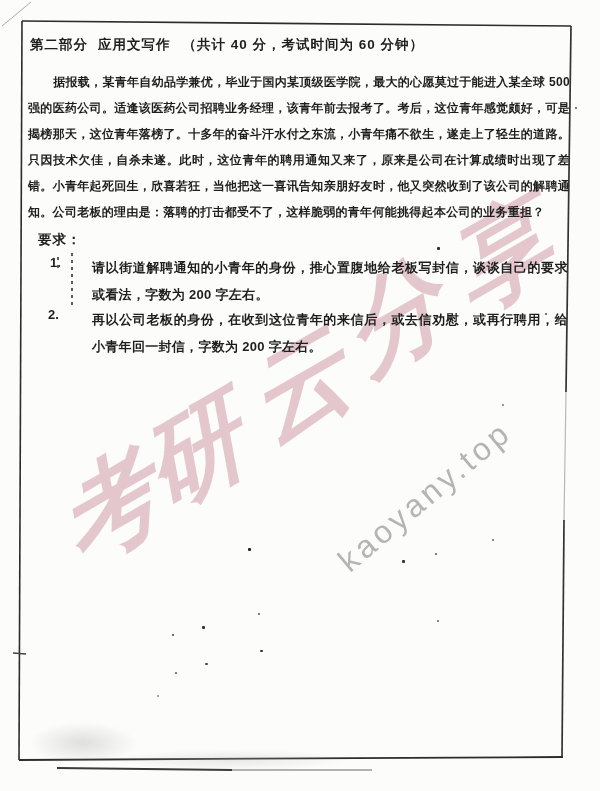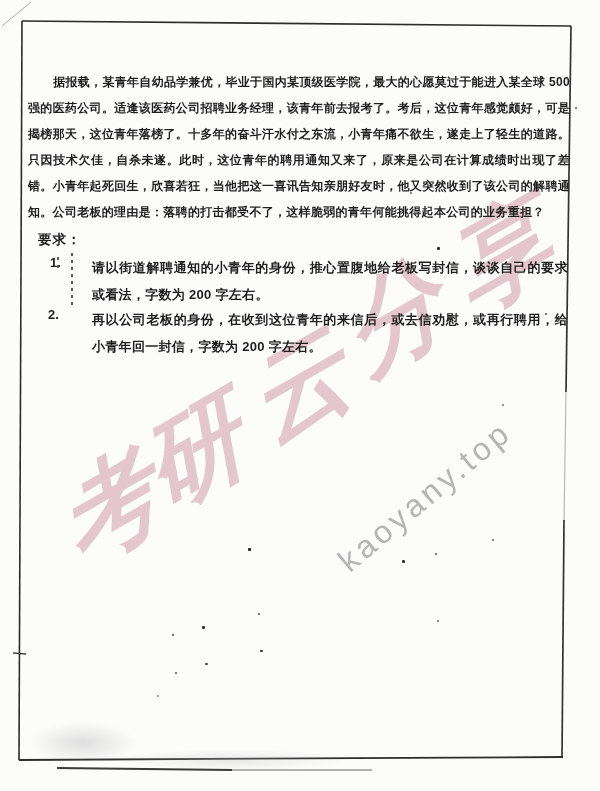--- a/index.html
+++ b/index.html
@@ -60,20 +60,23 @@
   <div class="wm-layer">
     <span class="wm-char" style="left:52px;top:452px;">考</span>
     <span class="wm-char" style="left:137px;top:397px;">研</span>
     <span class="wm-char" style="left:242px;top:330px;">云</span>
     <span class="wm-char" style="left:337px;top:262px;">分</span>
     <span class="wm-char" style="left:444px;top:200px;">享</span>
     <span class="wm-site">kaoyany.top</span>
   </div>
 
   <div class="content">
+    <div class="sec-header">
+      <span>第二部分</span><span class="gap1"></span><span>应用文写作</span><span class="gap2"></span><span>（共计 40 分，考试时间为 60 分钟）</span>
+    </div>
 
     <div class="prompt">据报载，某青年自幼品学兼优，毕业于国内某顶级医学院，最大的心愿莫过于能进入某全球 500 强的医药公司。适逢该医药公司招聘业务经理，该青年前去报考了。考后，这位青年感觉颇好，可是揭榜那天，这位青年落榜了。十多年的奋斗汗水付之东流，小青年痛不欲生，遂走上了轻生的道路。只因技术欠佳，自杀未遂。此时，这位青年的聘用通知又来了，原来是公司在计算成绩时出现了差错。小青年起死回生，欣喜若狂，当他把这一喜讯告知亲朋好友时，他又突然收到了该公司的解聘通知。公司老板的理由是：落聘的打击都受不了，这样脆弱的青年何能挑得起本公司的业务重担？</div>
 
     <div class="req-label">要求：</div>
 
     <span class="req-num1">1.</span>
     <div class="req-text1">请以街道解聘通知的小青年的身份，推心置腹地给老板写封信，谈谈自己的要求或看法，字数为 200 字左右。</div>
 
     <span class="req-num2">2.</span>
     <div class="req-text2">再以公司老板的身份，在收到这位青年的来信后，或去信劝慰，或再行聘用，给小青年回一封信，字数为 200 字左右。</div>

